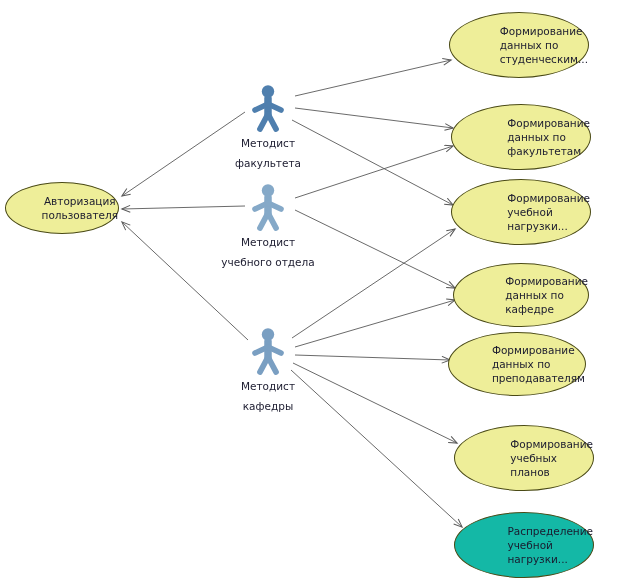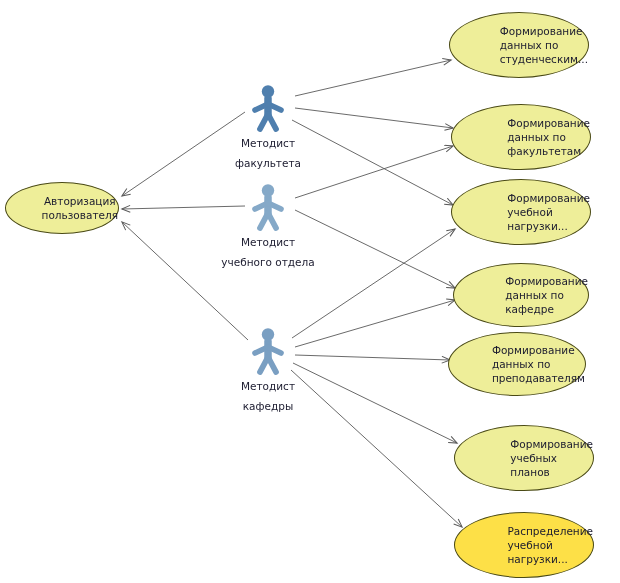--- a/index.html
+++ b/index.html
@@ -88,21 +88,21 @@
       <div class="uc-ellipse" style="left: 448px; top: 332px; width: 138px; height: 64px; background: rgb(238, 238, 153); border-color: rgb(74, 74, 22);">
         <span class="uc-label" style="color: rgb(26, 26, 46);">Формирование
 данных по
 преподавателям</span>
       </div>
       <div class="uc-ellipse" style="left: 454px; top: 425px; width: 140px; height: 66px; background: rgb(238, 238, 153); border-color: rgb(74, 74, 22);">
         <span class="uc-label" style="color: rgb(26, 26, 46);">Формирование
 учебных
 планов</span>
       </div>
-      <div class="uc-ellipse" style="left: 454px; top: 512px; width: 140px; height: 66px; background: #fde047; border-color: rgb(74, 74, 22);">
+      <div class="uc-ellipse" style="left: 454px; top: 512px; width: 140px; height: 66px; background: #14b8a6; border-color: rgb(74, 74, 22);">
         <span class="uc-label" style="color: rgb(26, 26, 46);">Распределение
 учебной
 нагрузки...</span>
       </div>
     </div>
   <div id="actor-group">
       <div class="actor" style="left: 241px; top: 84px;">
         <svg class="actor-figure" width="40" height="48" viewBox="0 0 40 48">
           <circle cx="20" cy="7.5" r="6.2" fill="#4f7fae"></circle>
           <path d="M20 14.5 L20 31" stroke="#4f7fae" stroke-width="7.5" stroke-linecap="round" fill="none"></path>

